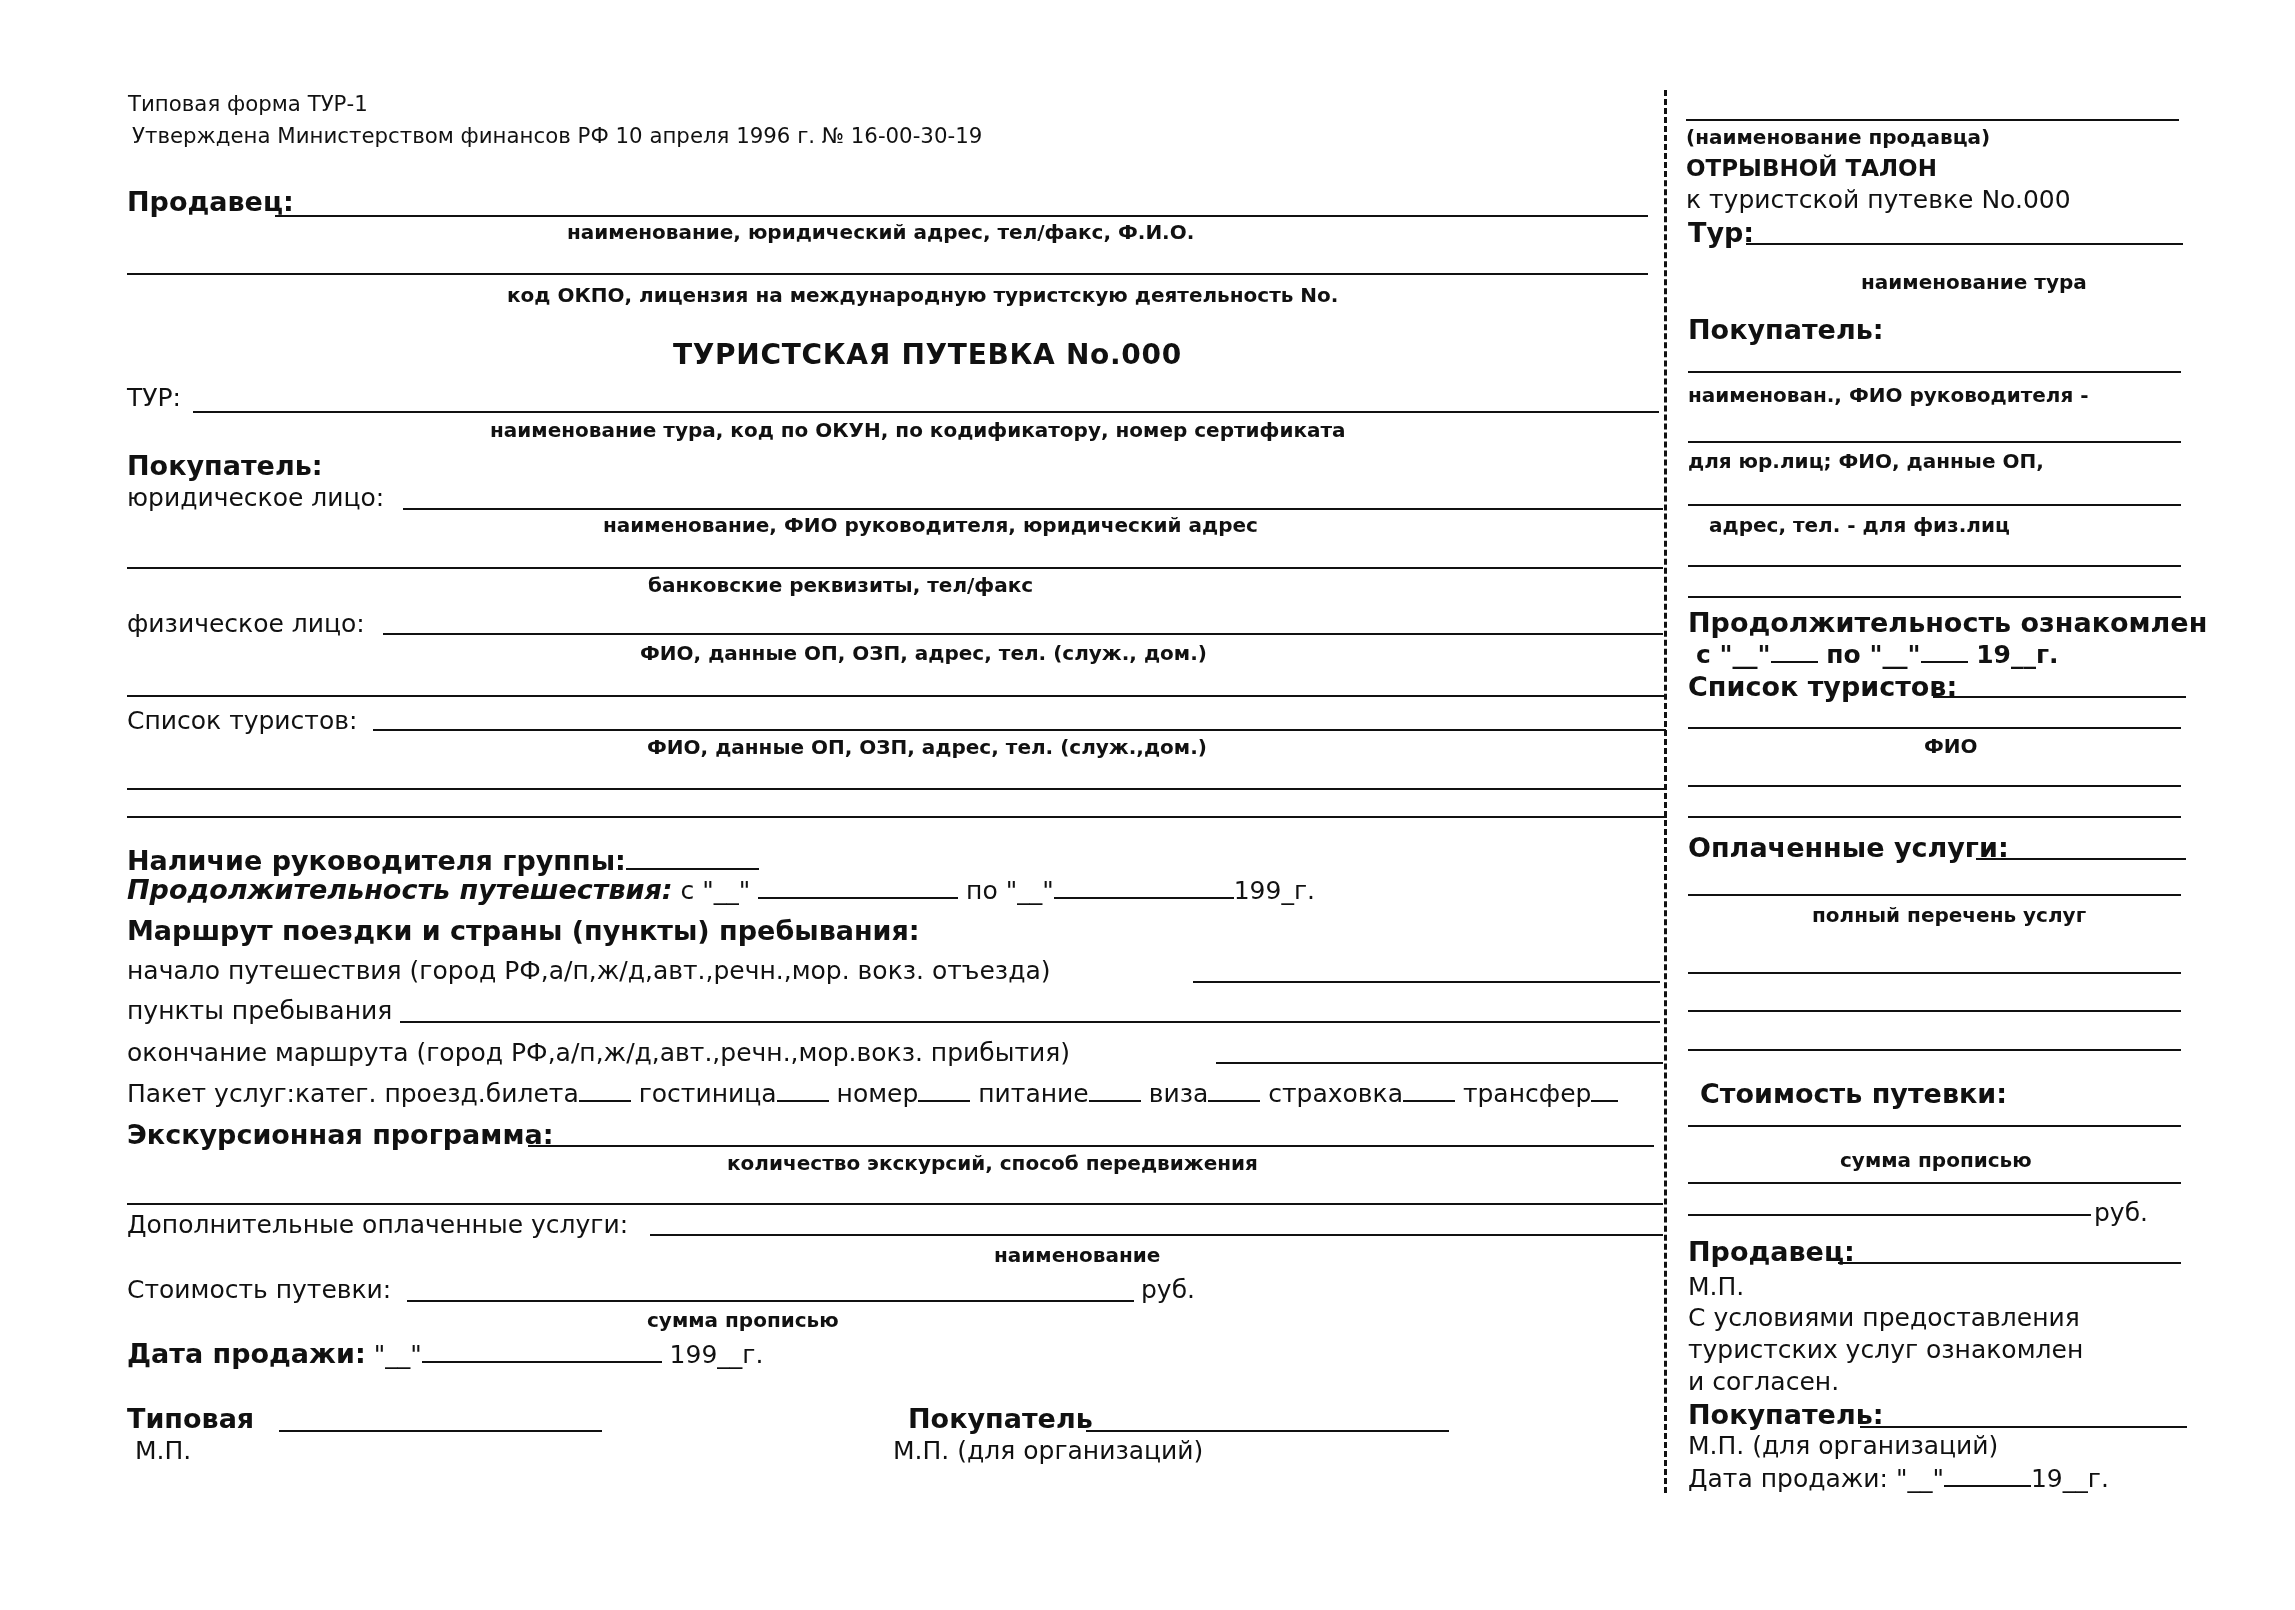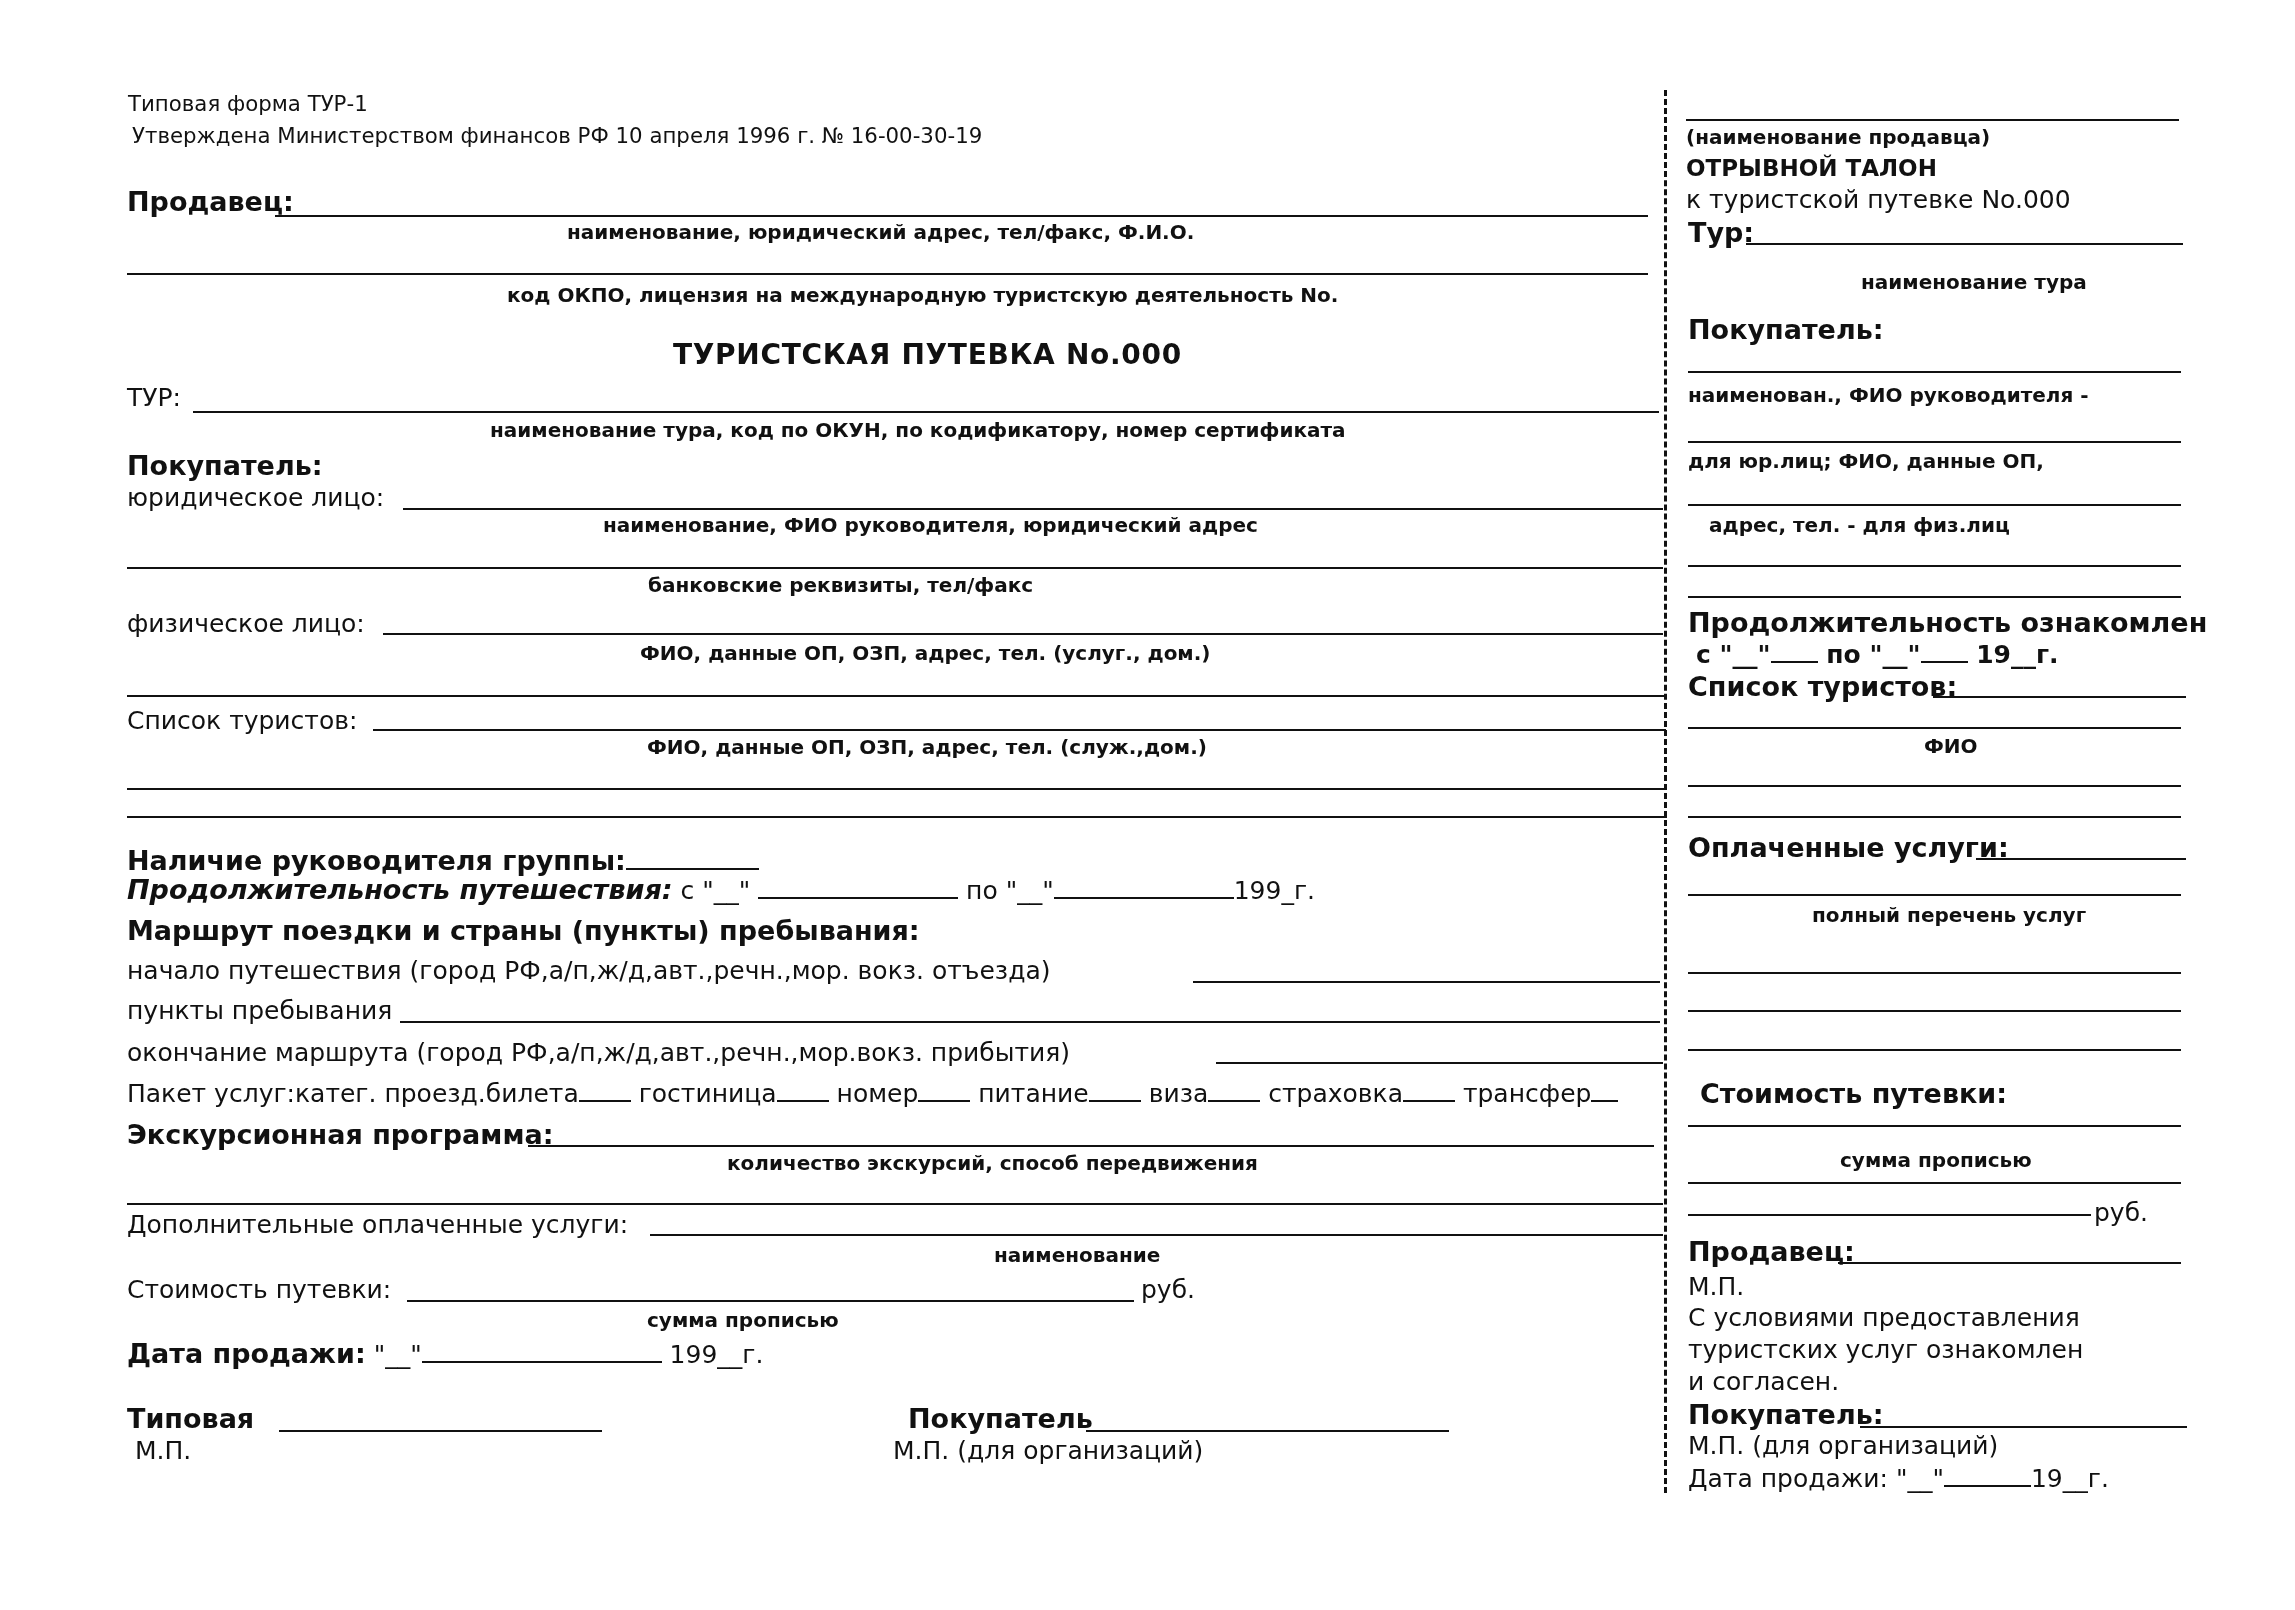--- a/index.html
+++ b/index.html
@@ -41,21 +41,21 @@
   <div class="abs b" style="left:127px; top:452px;">Покупатель:</div>
   <div class="abs txt" style="left:127px; top:485px;">юридическое лицо:</div>
   <div class="line" style="left:403px; width:1260px; top:508px;"></div>
   <div class="abs small" style="left:603px; top:515px;">наименование, ФИО руководителя, юридический адрес</div>
 
   <div class="line" style="left:127px; width:1536px; top:567px;"></div>
   <div class="abs small" style="left:648px; top:575px;">банковские реквизиты, тел/факс</div>
 
   <div class="abs txt" style="left:127px; top:611px;">физическое лицо:</div>
   <div class="line" style="left:383px; width:1280px; top:633px;"></div>
-  <div class="abs small" style="left:640px; top:643px;">ФИО, данные ОП, ОЗП, адрес, тел. (услуг., дом.)</div>
+  <div class="abs small" style="left:640px; top:643px;">ФИО, данные ОП, ОЗП, адрес, тел. (служ., дом.)</div>
   <div class="line" style="left:127px; width:1540px; top:695px;"></div>
 
   <div class="abs txt" style="left:127px; top:708px;">Список туристов:</div>
   <div class="line" style="left:373px; width:1293px; top:729px;"></div>
   <div class="abs small" style="left:647px; top:737px;">ФИО, данные ОП, ОЗП, адрес, тел. (служ.,дом.)</div>
   <div class="line" style="left:127px; width:1540px; top:788px;"></div>
   <div class="line" style="left:127px; width:1540px; top:816px;"></div>
 
   <div class="abs b" style="left:127px; top:835px;margin-top:12px;">
     <span>Наличие руководителя группы:</span><span class="fill" style="width:133px;"></span>

